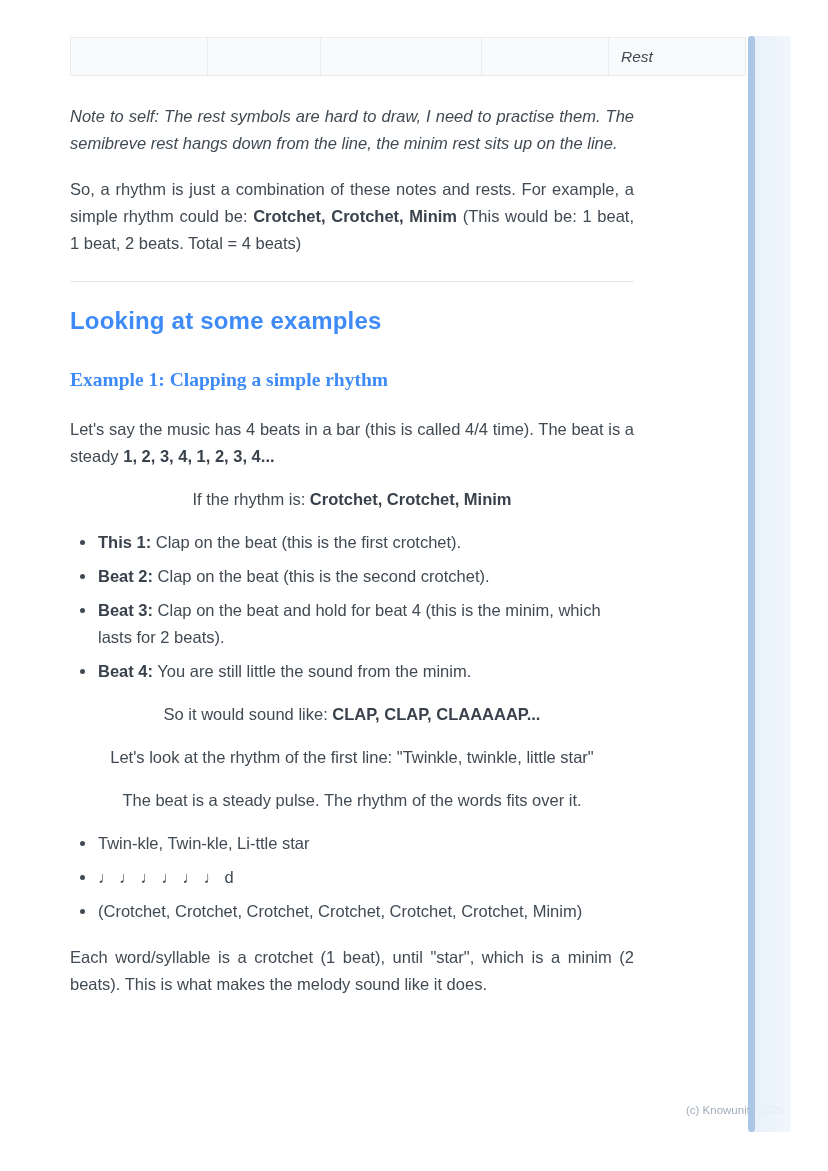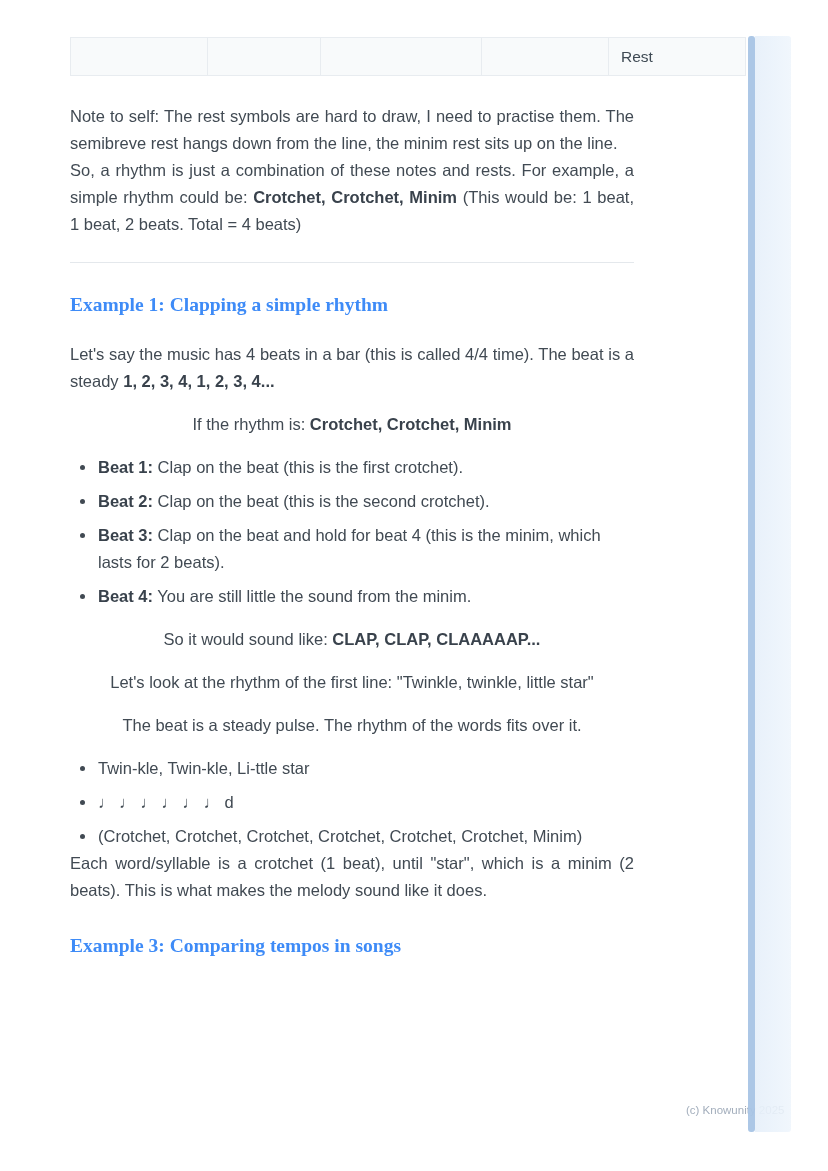--- a/index.html
+++ b/index.html
@@ -22,39 +22,41 @@
     width: 564px;
     font-size: 16.5px;
     line-height: 27px;
   }
   
   .doc-table {
     margin-top: 37px;
     width: 564px;
     border-collapse: collapse;
     table-layout: fixed;
+    font-style: italic;
   }
   .doc-table td {
     border: 1px solid #e8ecf0;
     background: #f8fafb;
     height: 37px;
     padding: 0 12px;
     font-size: 15.5px;
     color: #3f4a54;
     vertical-align: middle;
   }
   .doc-table td.c1 { width: 112px; }
   .doc-table td.c2 { width: 88px; }
   .doc-table td.c3 { width: 136px; }
   .doc-table td.c4 { width: 102px; }
   .doc-table td.c5 { width: 112px; }
 
   p { margin: 0; }
-  .para { text-align: justify; }
+  .para { text-align: justify; margin-top: 19px; }
   .note-para {
+    font-style: italic;
     text-align: justify;
     margin-top: 27px;
   }
   .divider {
     border: none;
     border-top: 1px solid #e4e8ec;
     margin: 24px 0 0 0;
   }
   h2.section-heading {
     font-size: 24px;
@@ -140,50 +142,50 @@
       </tr>
     </tbody>
   </table>
 
   <p class="note-para">Note to self: The rest symbols are hard to draw, I need to practise them. The semibreve rest hangs down from the line, the minim rest sits up on the line.</p>
 
   <p class="para"><span>So, a rhythm is just a combination of these notes and rests. For example, a simple rhythm could be: </span><strong>Crotchet, Crotchet, Minim</strong><span> (This would be: 1 beat, 1 beat, 2 beats. Total = 4 beats)</span></p>
 
   <hr class="divider">
 
+  <h2 class="section-heading">Looking at some examples</h2>
 
   <h3 class="example-heading">Example 1: Clapping a simple rhythm</h3>
 
   <p class="para after-heading"><span>Let's say the music has 4 beats in a bar (this is called 4/4 time). The beat is a steady </span><strong>1, 2, 3, 4, 1, 2, 3, 4...</strong></p>
 
   <p class="plain-line"><span>If the rhythm is: </span><strong>Crotchet, Crotchet, Minim</strong></p>
 
   <ul class="doc-list">
-    <li><strong>Beat 1:</strong><span> Clap on the beat (this is the first crotchet).</span></li>
+    <li><strong>This 1:</strong><span> Clap on the beat (this is the first crotchet).</span></li>
     <li><strong>Beat 2:</strong><span> Clap on the beat (this is the second crotchet).</span></li>
     <li><strong>Beat 3:</strong><span> Clap on the beat and hold for beat 4 (this is the minim, which lasts for 2 beats).</span></li>
     <li><strong>Beat 4:</strong><span> You are still little the sound from the minim.</span></li>
   </ul>
 
   <p class="plain-line"><span>So it would sound like: </span><strong>CLAP, CLAP, CLAAAAAP...</strong></p>
 
 
   <p class="plain-line after-heading">Let's look at the rhythm of the first line: "Twinkle, twinkle, little star"</p>
 
   <p class="plain-line">The beat is a steady pulse. The rhythm of the words fits over it.</p>
 
   <ul class="doc-list">
     <li>Twin-kle, Twin-kle, Li-ttle star</li>
     <li>♩ ♩ ♩ ♩ ♩ ♩ d</li>
     <li>(Crotchet, Crotchet, Crotchet, Crotchet, Crotchet, Crotchet, Minim)</li>
   </ul>
 
   <p class="para">Each word/syllable is a crotchet (1 beat), until "star", which is a minim (2 beats). This is what makes the melody sound like it does.</p>
 
-  <h3 class="example-heading">Example 3: Comparing tempos in songs</h3>
 
 </div>
 
 <div class="copyright">(c) Knowunity 2025</div>
 
 <div class="scroll-strip">
   <div class="thumb"></div>
   <div class="track-fill"></div>
 </div>
 

